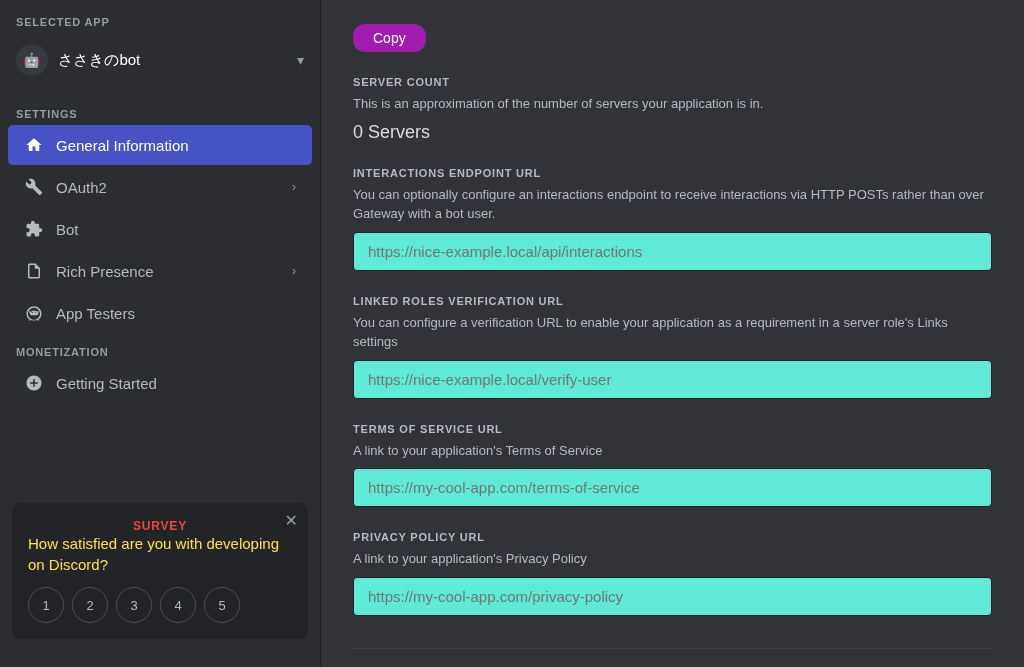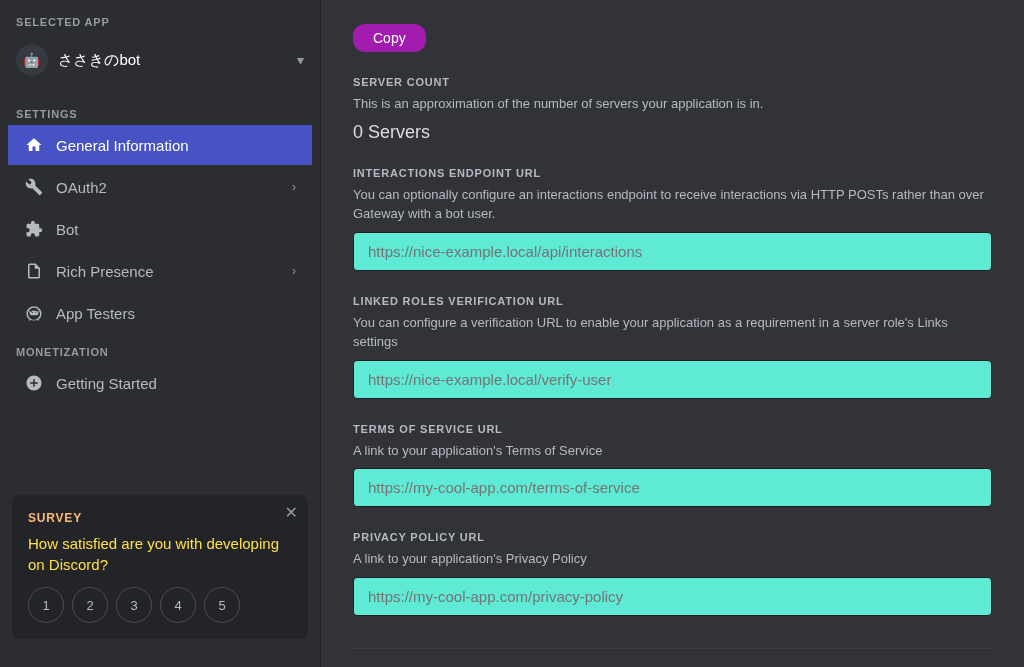--- a/index.html
+++ b/index.html
@@ -74,21 +74,21 @@
       letter-spacing: 0.8px;
       padding: 12px 16px 4px 16px;
     }
 
     .nav-item {
       display: flex;
       align-items: center;
       gap: 12px;
       padding: 10px 16px;
       cursor: pointer;
-      border-radius: 0;
+      border-radius: 5px;
       margin: 1px 8px;
       color: #b5bac1;
       font-size: 15px;
       position: relative;
     }
 
     .nav-item.active {
       background: #4752c4;
       color: #fff;
     }
@@ -129,24 +129,24 @@
       cursor: pointer;
       font-size: 16px;
       background: none;
       border: none;
       line-height: 1;
     }
 
     .survey-title {
       font-size: 12px;
       font-weight: 700;
-      color: #fdba74;
+      color: #ef4444;
       text-transform: uppercase;
       letter-spacing: 0.8px;
-      margin-bottom: 8px;
+      text-align: center;
     }
 
     .survey-question {
       font-size: 15px;
       color: #fde047;
       margin-bottom: 12px;
       line-height: 1.4;
     }
 
     .survey-buttons {

